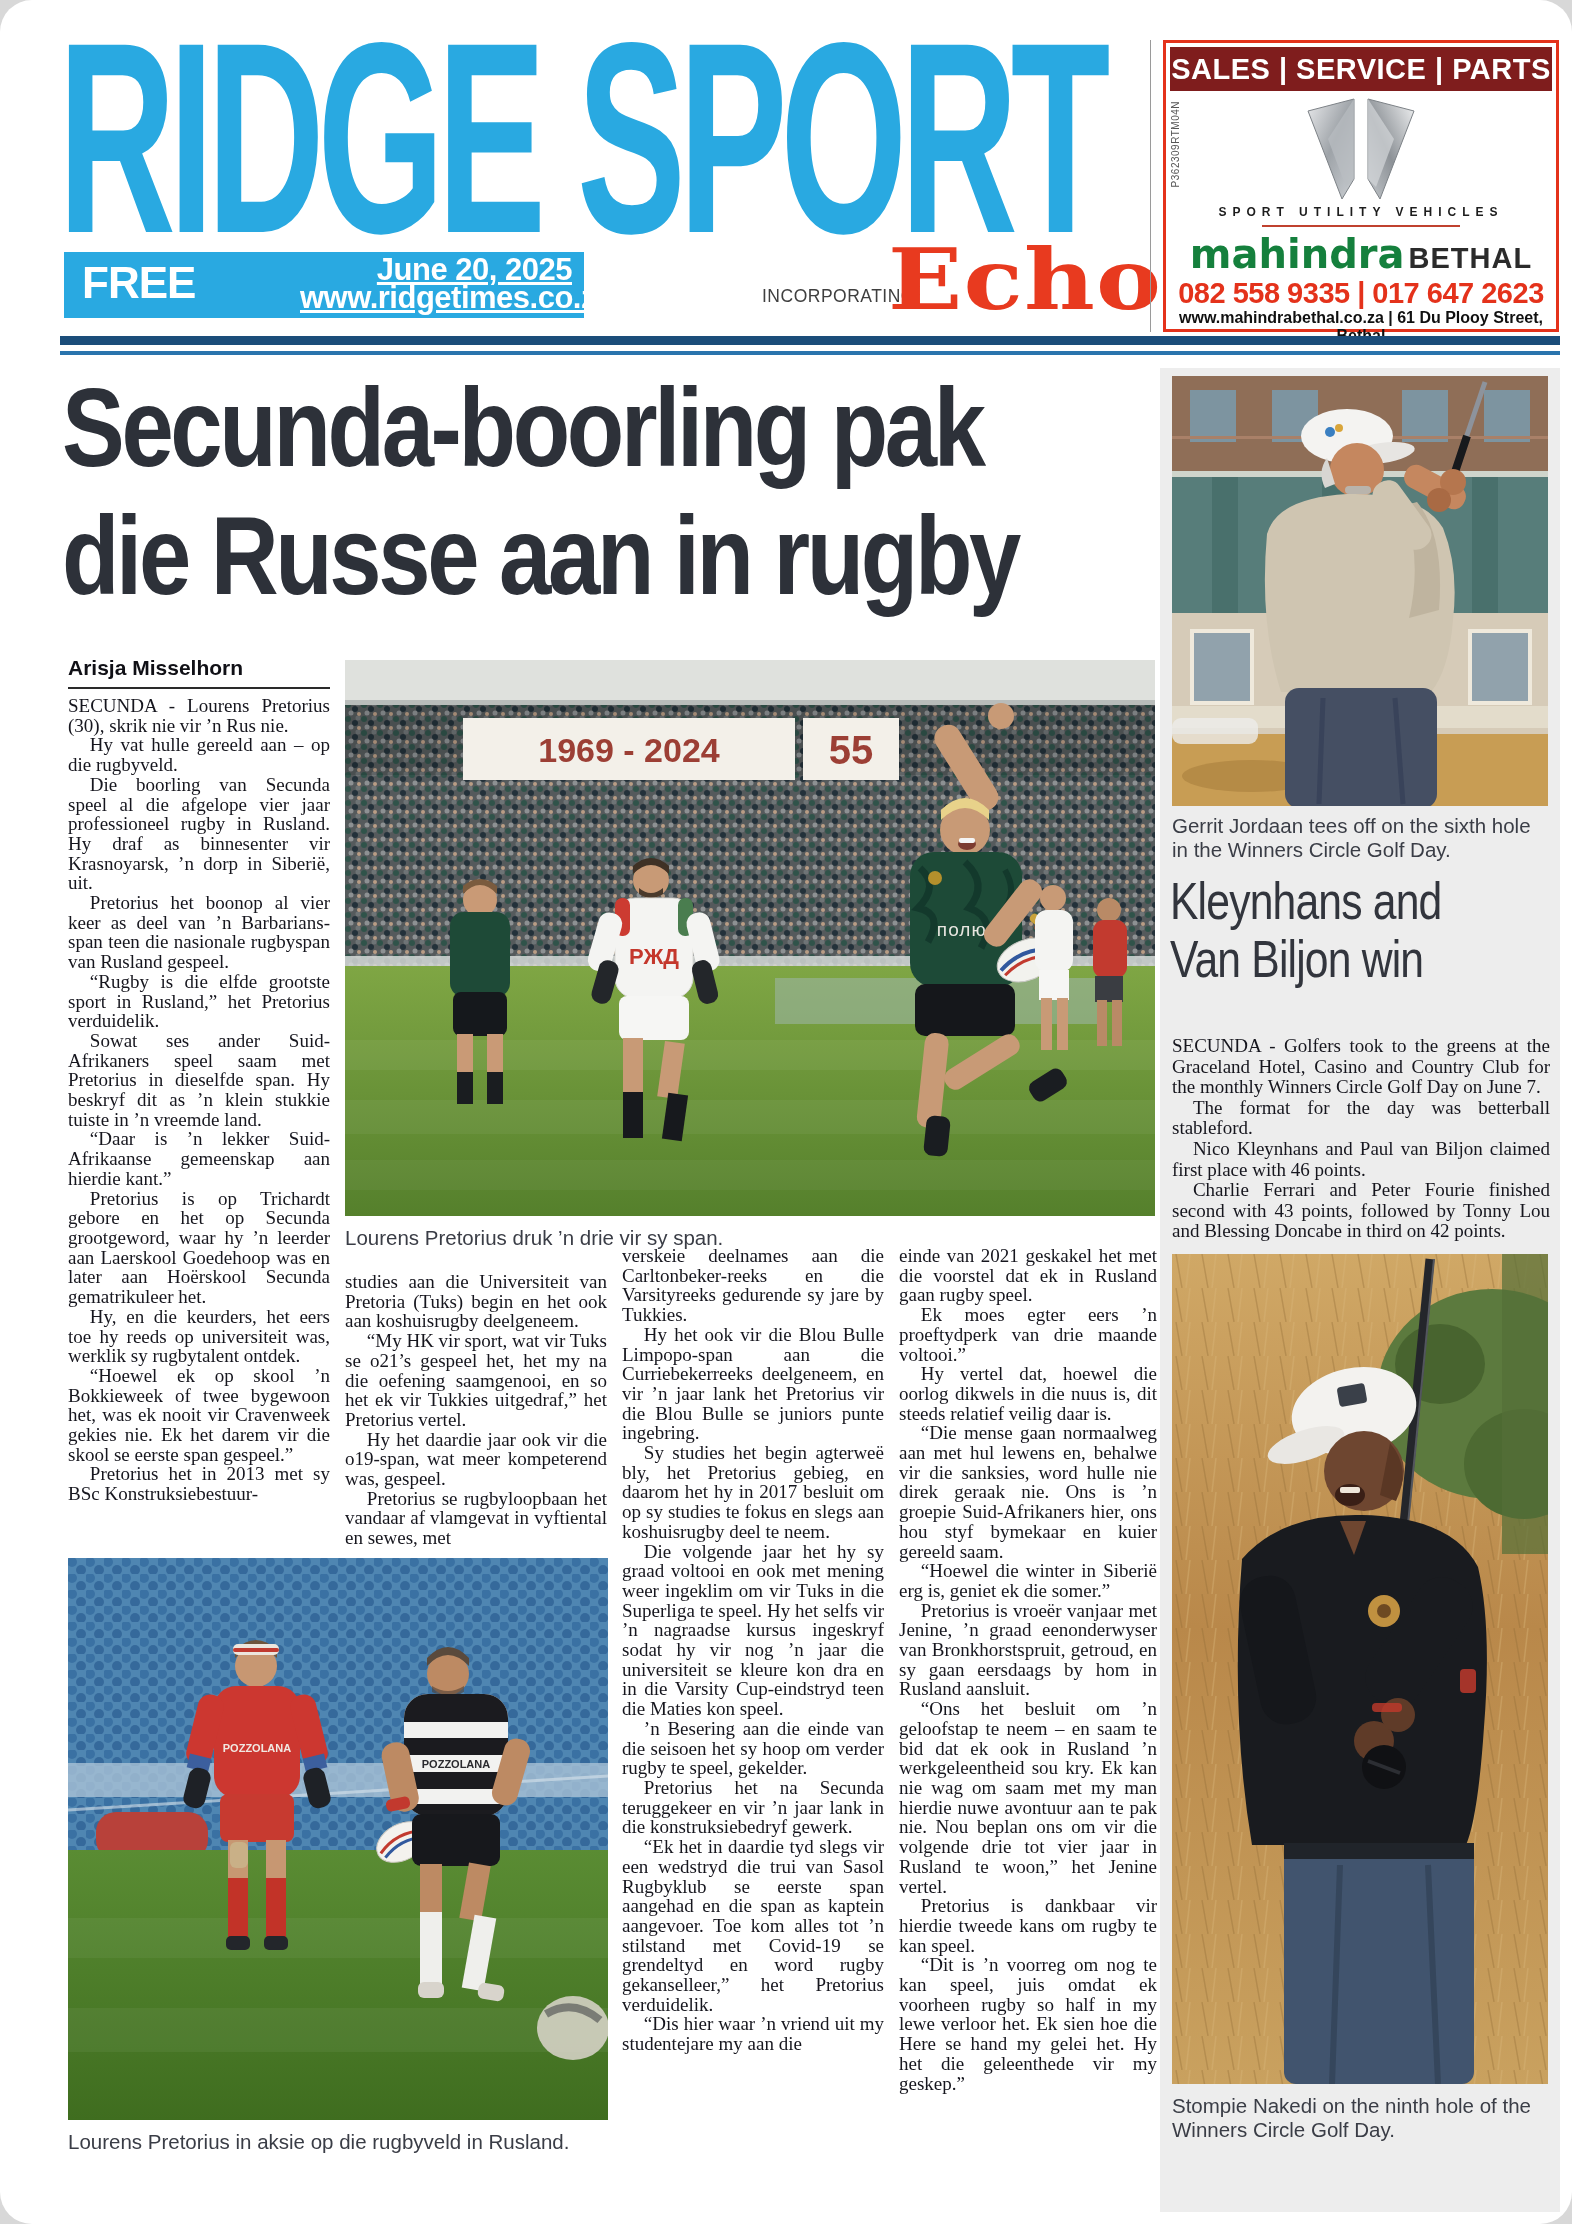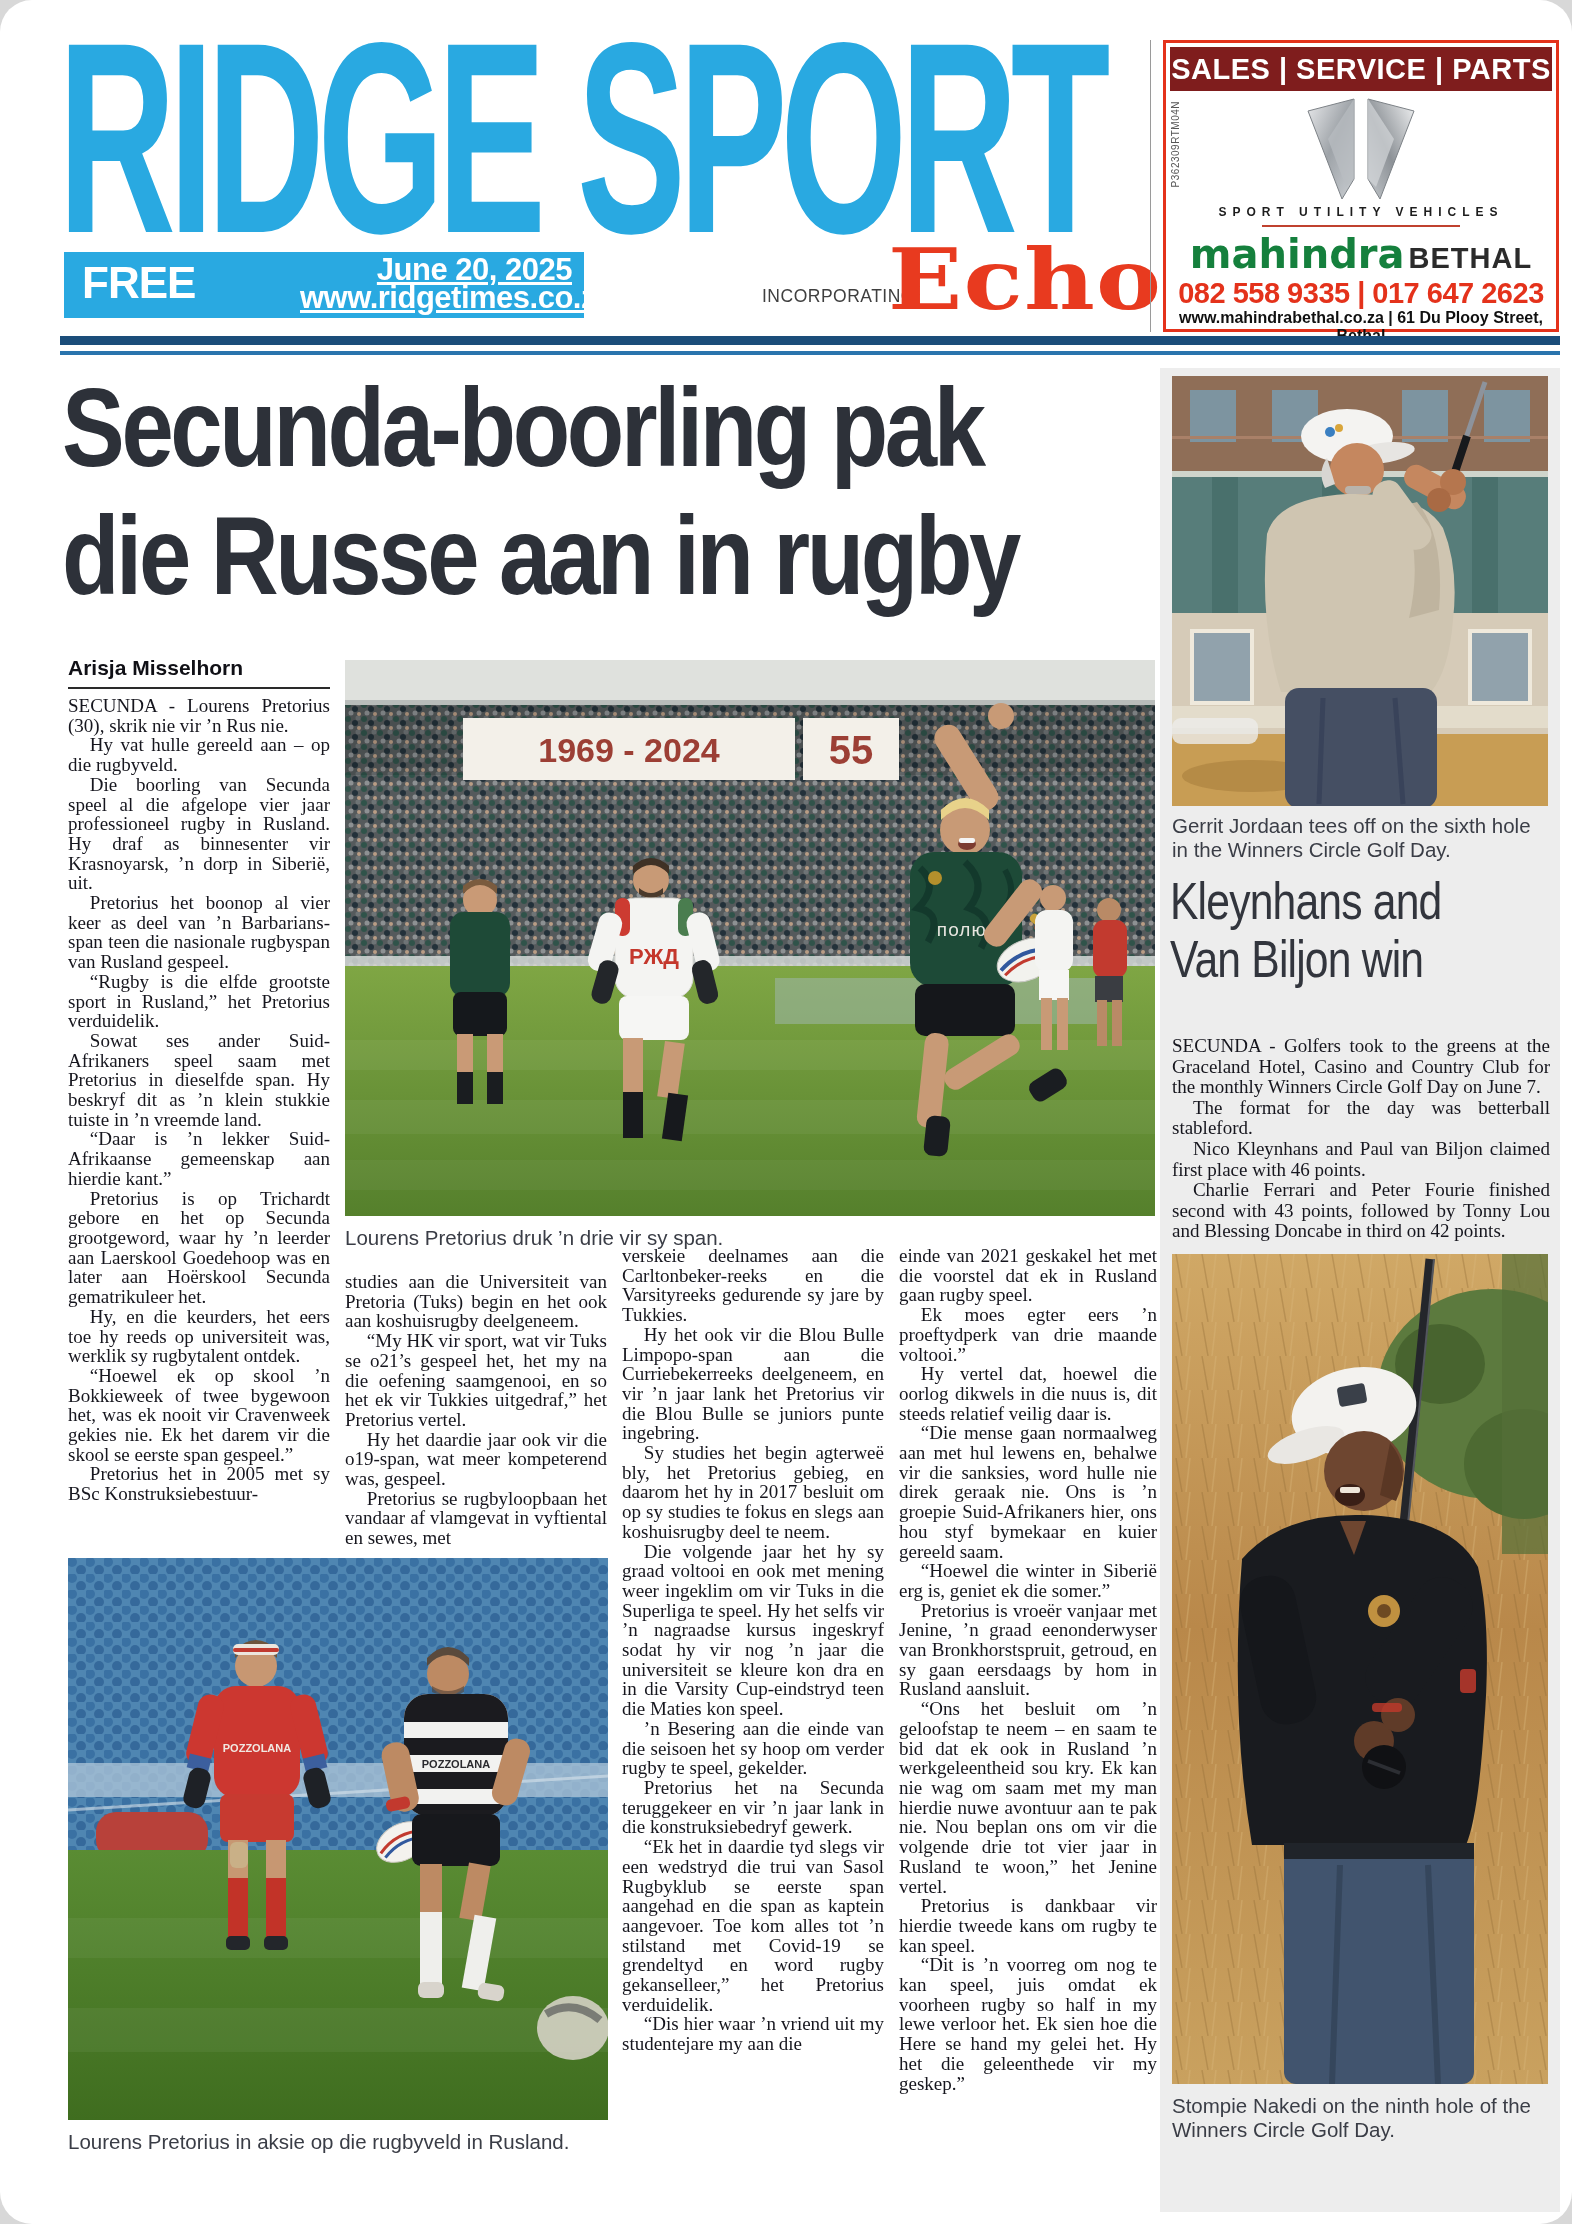--- a/index.html
+++ b/index.html
@@ -248,21 +248,21 @@
     <p class="first">SECUNDA - Lourens Pretorius (30), skrik nie vir ’n Rus nie.</p>
     <p>Hy vat hulle gereeld aan – op die rugbyveld.</p>
     <p>Die boorling van Secunda speel al die afgelope vier jaar professioneel rugby in Rusland. Hy draf as binnesenter vir Krasnoyarsk, ’n dorp in Siberië, uit.</p>
     <p>Pretorius het boonop al vier keer as deel van ’n Barbarians-span teen die nasionale rugbyspan van Rusland gespeel.</p>
     <p>“Rugby is die elfde grootste sport in Rusland,” het Pretorius verduidelik.</p>
     <p>Sowat ses ander Suid-Afrikaners speel saam met Pretorius in dieselfde span. Hy beskryf dit as ’n klein stukkie tuiste in ’n vreemde land.</p>
     <p>“Daar is ’n lekker Suid-Afrikaanse gemeenskap aan hierdie kant.”</p>
     <p>Pretorius is op Trichardt gebore en het op Secunda grootgeword, waar hy ’n leerder aan Laerskool Goedehoop was en later aan Hoërskool Secunda gematrikuleer het.</p>
     <p>Hy, en die keurders, het eers toe hy reeds op universiteit was, werklik sy rugbytalent ontdek.</p>
     <p>“Hoewel ek op skool ’n Bokkieweek of twee bygewoon het, was ek nooit vir Cravenweek gekies nie. Ek het darem vir die skool se eerste span gespeel.”</p>
-    <p>Pretorius het in 2005 met sy BSc Konstruksiebestuur-</p>
+    <p>Pretorius het in 2013 met sy BSc Konstruksiebestuur-</p>
   </div>
 
   <div class="abs caption cap-main">Lourens Pretorius druk ’n drie vir sy span.</div>
 
   <div class="abs col col2">
     <p class="first">studies aan die Universiteit van Pretoria (Tuks) begin en het ook aan koshuisrugby deelgeneem.</p>
     <p>“My HK vir sport, wat vir Tuks se o21’s gespeel het, het my na die oefening saamgenooi, en so het ek vir Tukkies uitgedraf,” het Pretorius vertel.</p>
     <p>Hy het daardie jaar ook vir die o19-span, wat meer kompeterend was, gespeel.</p>
     <p>Pretorius se rugbyloopbaan het vandaar af vlamgevat in vyftiental en sewes, met</p>
   </div>

